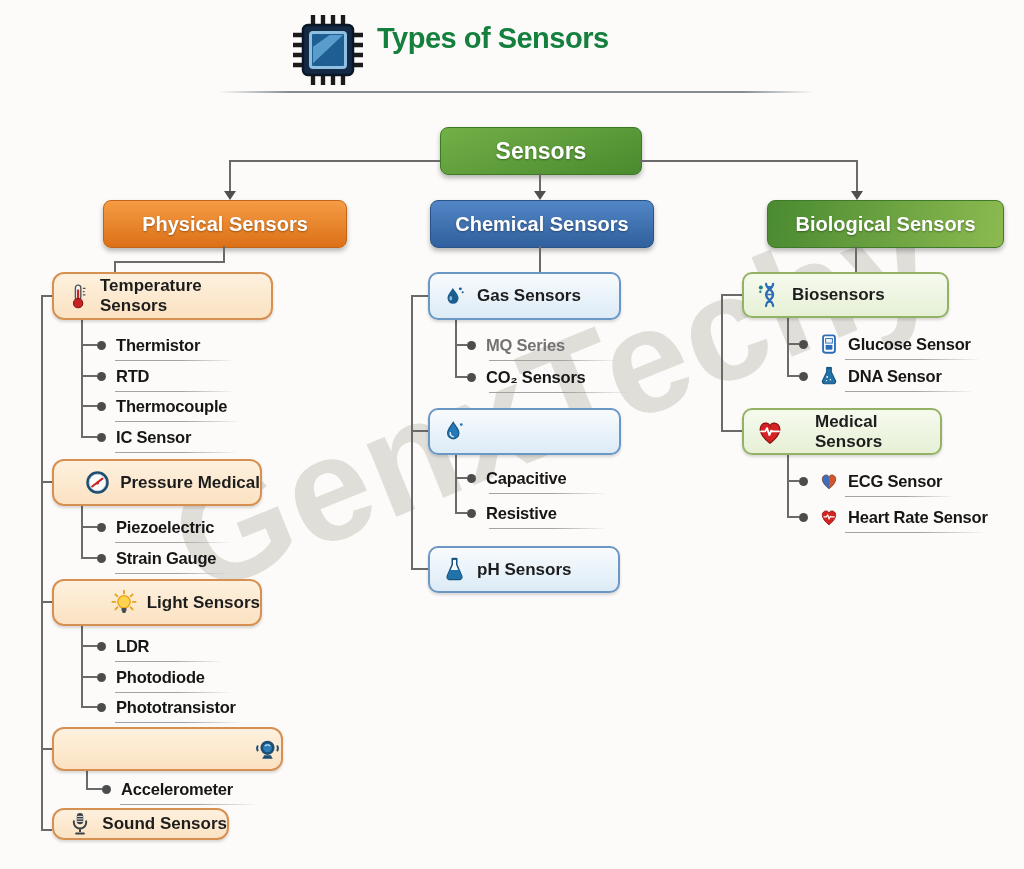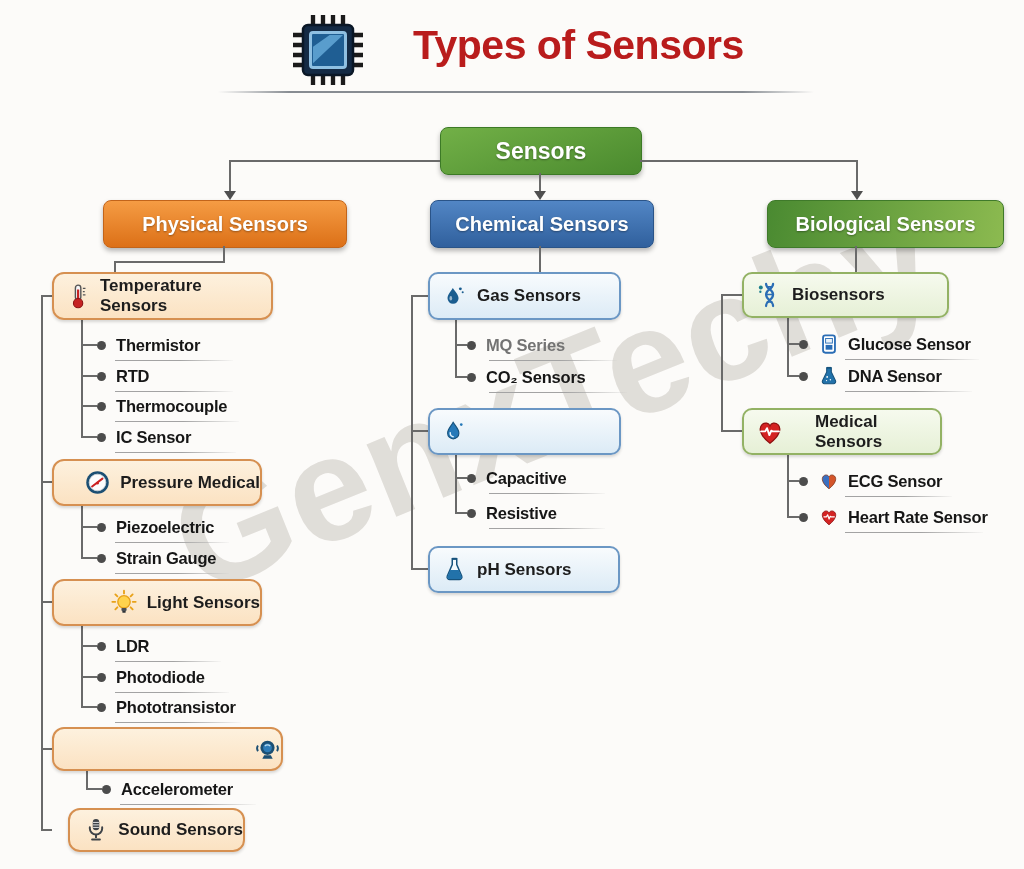--- a/index.html
+++ b/index.html
@@ -6,21 +6,21 @@
   body{
     width:1024px;height:869px;position:relative;overflow:hidden;
     background:#fcfbf9;
     font-family:"Liberation Sans","DejaVu Sans",sans-serif;
     -webkit-font-smoothing:antialiased;
   }
   .abs{position:absolute;}
   
   .title{
     position:absolute;left:377px;top:22px;
-    font-size:41px;font-weight:bold;color:#b91c1c;letter-spacing:-0.5px;margin-left:36px;
+    font-size:29px;font-weight:bold;color:#15803d;letter-spacing:-0.5px;
   }
   .divider{
     position:absolute;left:218px;top:91px;width:596px;height:2px;
     background:linear-gradient(90deg,rgba(150,150,150,0),#878c92 12%,#878c92 88%,rgba(150,150,150,0));
   }
   
   .watermark{
     position:absolute;left:148px;top:300px;width:900px;height:160px;line-height:160px;
     font-size:148px;font-weight:bold;color:rgba(128,118,106,0.22);
     transform:rotate(-22deg);letter-spacing:2px;white-space:nowrap;pointer-events:none;
@@ -59,21 +59,21 @@
   .l2o{background:linear-gradient(180deg,#fdf1de 0%,#fbe2c2 100%);
        border:2px solid #d69051;border-radius:12px;justify-content:flex-end;}
   .l2b{background:linear-gradient(180deg,#f8fbfd 0%,#dcebf6 100%);
        border:2px solid #6b97c4;border-radius:10px;}
   .l2g{background:linear-gradient(180deg,#f6faee 0%,#e6f0d6 100%);
        border:2px solid #93b264;border-radius:10px;}
   .b-temp{left:52px;top:272px;width:221px;height:48px;}
   .b-press{left:52px;top:459px;width:210px;height:47px;}
   .b-light{left:52px;top:579px;width:210px;height:47px;}
   .b-motion{left:52px;top:727px;width:231px;height:44px;font-size:15.5px;}
-  .b-sound{left:68px;top:808px;width:177px;height:44px;}
+  .b-sound{left:52px;top:808px;width:177px;height:32px;}
   .b-gas{left:428px;top:272px;width:193px;height:48px;}
   .b-hum{left:428px;top:408px;width:193px;height:47px;}
   .b-ph{left:428px;top:546px;width:192px;height:47px;}
   .b-bio{left:742px;top:272px;width:207px;height:46px;}
   .b-med{left:742px;top:408px;width:200px;height:47px;gap:30px;}
   
   .srow{
     position:absolute;height:28px;display:flex;align-items:center;
   }
   .srow::after{

